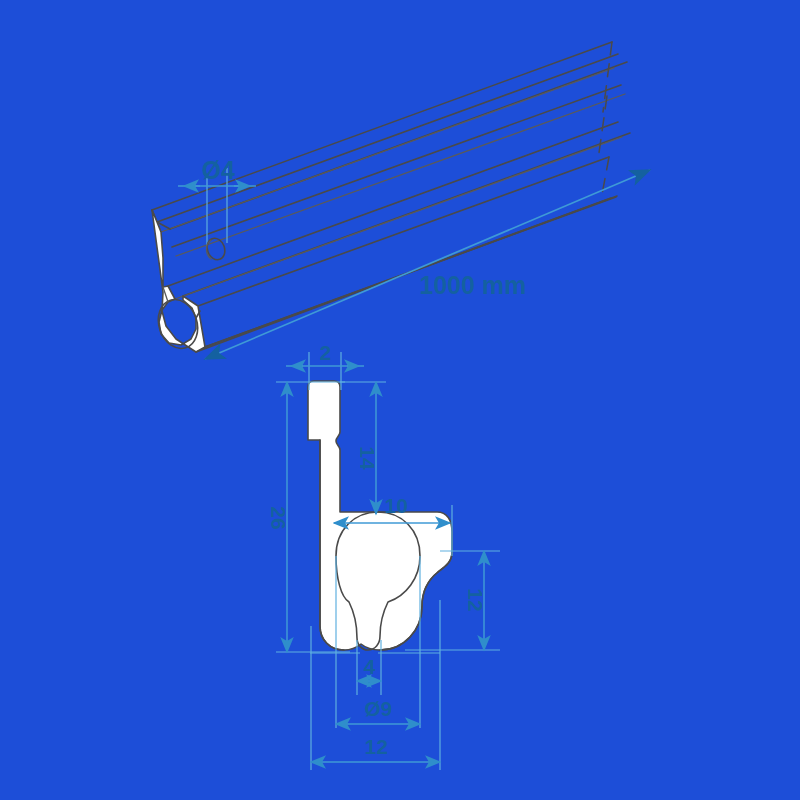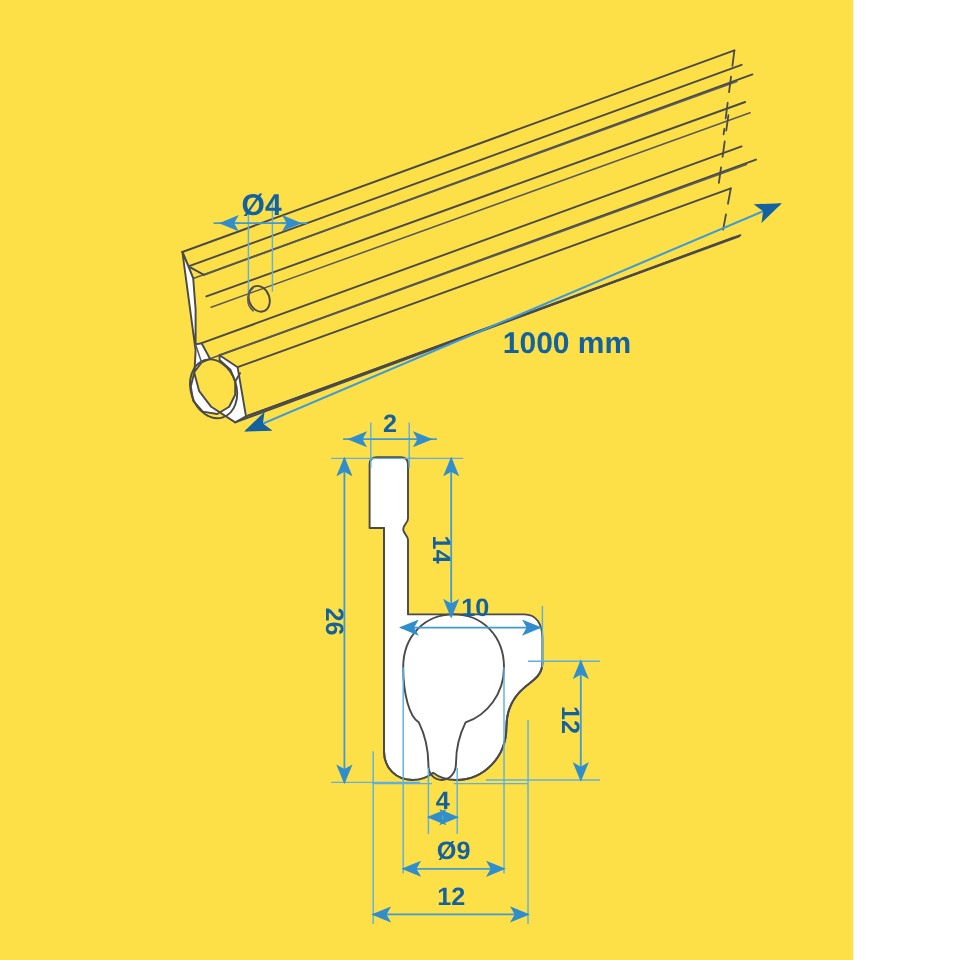--- a/index.html
+++ b/index.html
@@ -8,23 +8,23 @@
     background: #ffffff;
   }
   body {
     width: 800px;
     height: 800px;
     overflow: hidden;
     font-family: "Liberation Sans", sans-serif;
   }
   #drawing-root {
     position: relative;
-    width: 711px;
+    width: 800px;
     height: 800px;
-    background: #fde047;
+    background: #1d4ed8;
   }
   svg.sheet {
     display: block;
     width: 800px;
     height: 800px;
   }
   .part-line {
     fill: none;
     stroke: #4a4a4a;
     stroke-width: 1.6;

